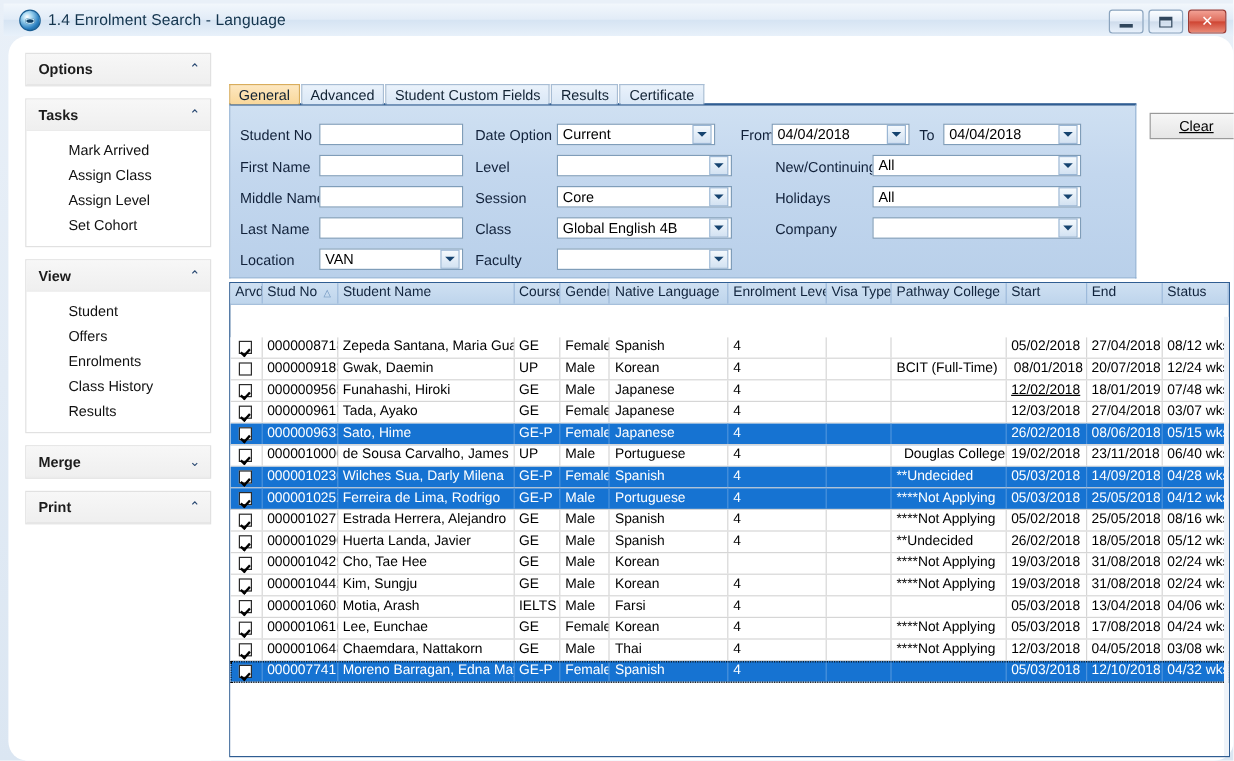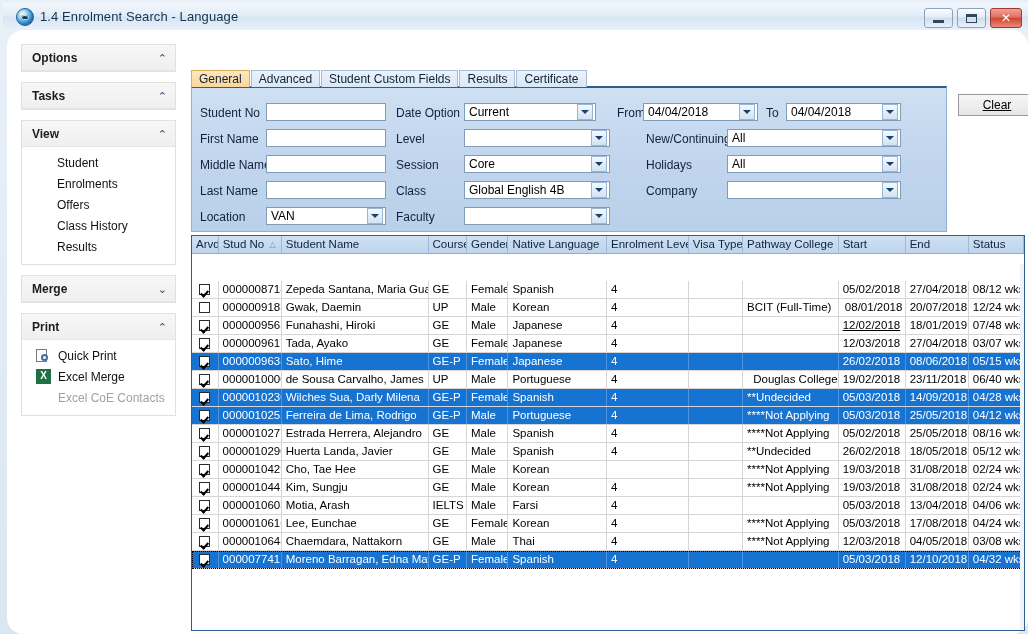--- a/index.html
+++ b/index.html
@@ -230,36 +230,50 @@
           <span class="t">Options</span>
           <span class="chev">⌃</span>
         </div>
       </div>
 
       <div class="grp">
         <div class="grp-head">
           <span class="t">Tasks</span>
           <span class="chev">⌃</span>
         </div>
+        <div class="grp-body">
+          <div class="nav-item indent">
+              <span>Mark Arrived</span>
+            </div>
+          <div class="nav-item indent">
+              <span>Assign Class</span>
+            </div>
+          <div class="nav-item indent">
+              <span>Assign Level</span>
+            </div>
+          <div class="nav-item indent">
+              <span>Set Cohort</span>
+            </div>
+        </div>
       </div>
 
       <div class="grp">
         <div class="grp-head">
           <span class="t">View</span>
           <span class="chev">⌃</span>
         </div>
         <div class="grp-body">
           <div class="nav-item indent">
               <span>Student</span>
             </div>
           <div class="nav-item indent">
+              <span>Offers</span>
+            </div>
+          <div class="nav-item indent">
               <span>Enrolments</span>
-            </div>
-          <div class="nav-item indent">
-              <span>Offers</span>
             </div>
           <div class="nav-item indent">
               <span>Class History</span>
             </div>
           <div class="nav-item indent">
               <span>Results</span>
             </div>
         </div>
       </div>
 
@@ -267,33 +281,20 @@
         <div class="grp-head">
           <span class="t">Merge</span>
           <span class="chev">⌄</span>
         </div>
       </div>
 
       <div class="grp">
         <div class="grp-head">
           <span class="t">Print</span>
           <span class="chev">⌃</span>
-        </div>
-        <div class="grp-body">
-          <div class="nav-item">
-            <span class="nav-ico ico-print"></span>
-            <span>Quick Print</span>
-          </div>
-          <div class="nav-item">
-            <span class="nav-ico ico-excel"></span>
-            <span>Excel Merge</span>
-          </div>
-          <div class="nav-item dim" style="padding-left:36px">
-            <span>Excel CoE Contacts</span>
-          </div>
         </div>
       </div>
 
     </div>
 
     <div class="content">
 
       <div class="tabs">
         <div class="tab active">General</div>
         <div class="tab">Advanced</div>

